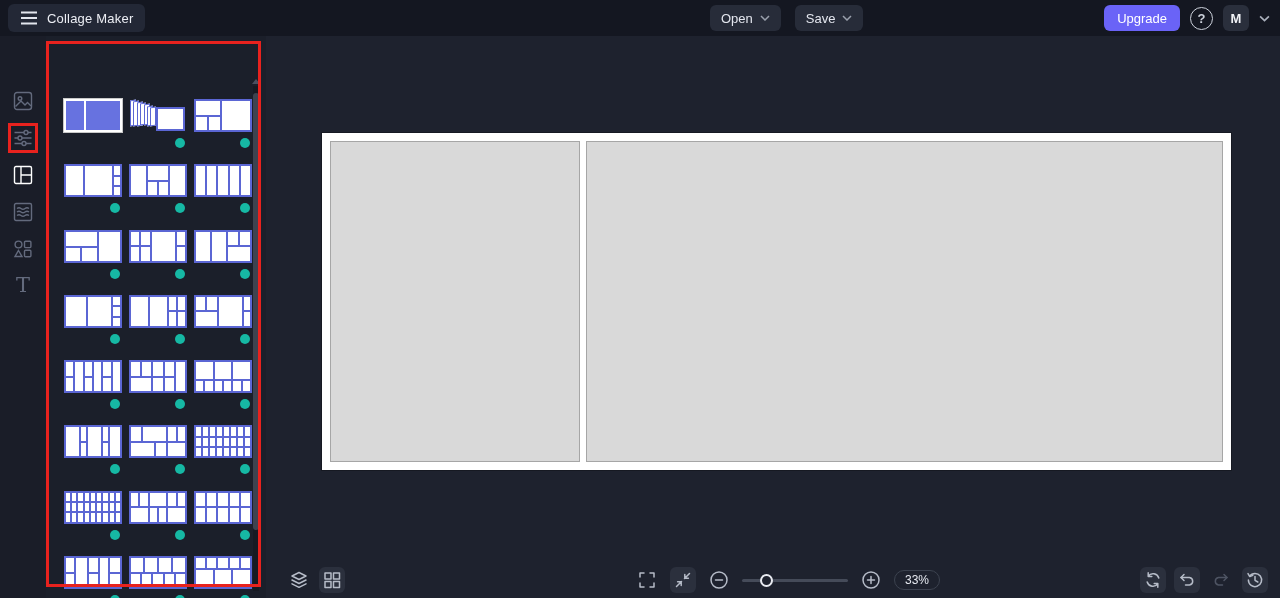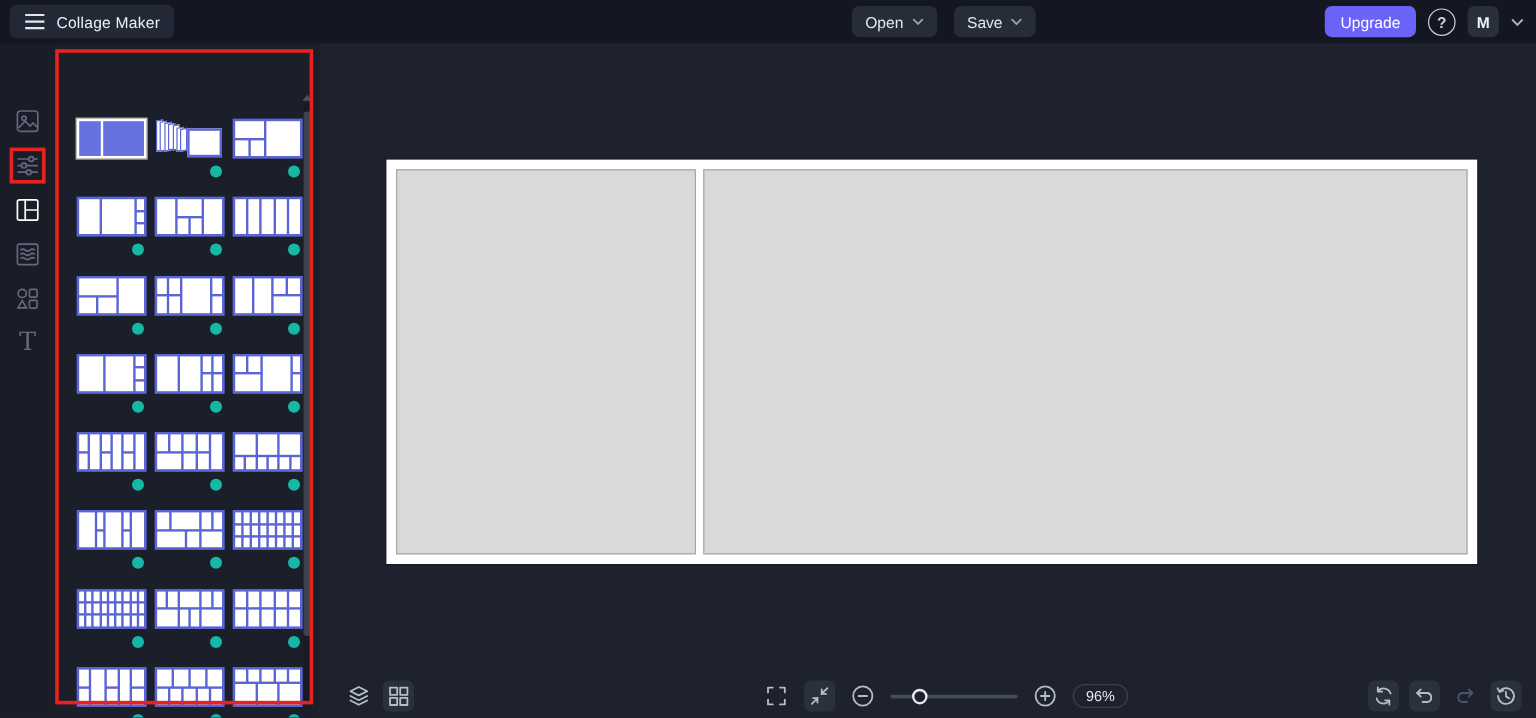--- a/index.html
+++ b/index.html
@@ -544,21 +544,21 @@
     <div id="slider-track"></div>
     <div id="slider-knob" style="left: 18px;"></div>
   </div>
   <div class="icon-btn">
     <svg width="20" height="20" viewBox="0 0 20 20">
       <circle cx="10" cy="10" r="8"></circle>
       <path d="M6.5 10 H13.5 M10 6.5 V13.5"></path>
     </svg>
   </div>
   <div id="zoom-box">
-    <span>96%</span>
+    <span>33%</span>
   </div>
 </div>
 
 <div id="bb-right" class="bb-group">
   <div class="icon-btn lit">
     <svg width="18" height="18" viewBox="0 0 18 18">
       <path d="M14.8 7 A6 6 0 0 0 4.2 5.2 M4.2 1.8 V5.4 H7.8"></path>
       <path d="M3.2 11 A6 6 0 0 0 13.8 12.8 M13.8 16.2 V12.6 H10.2"></path>
     </svg>
   </div>

